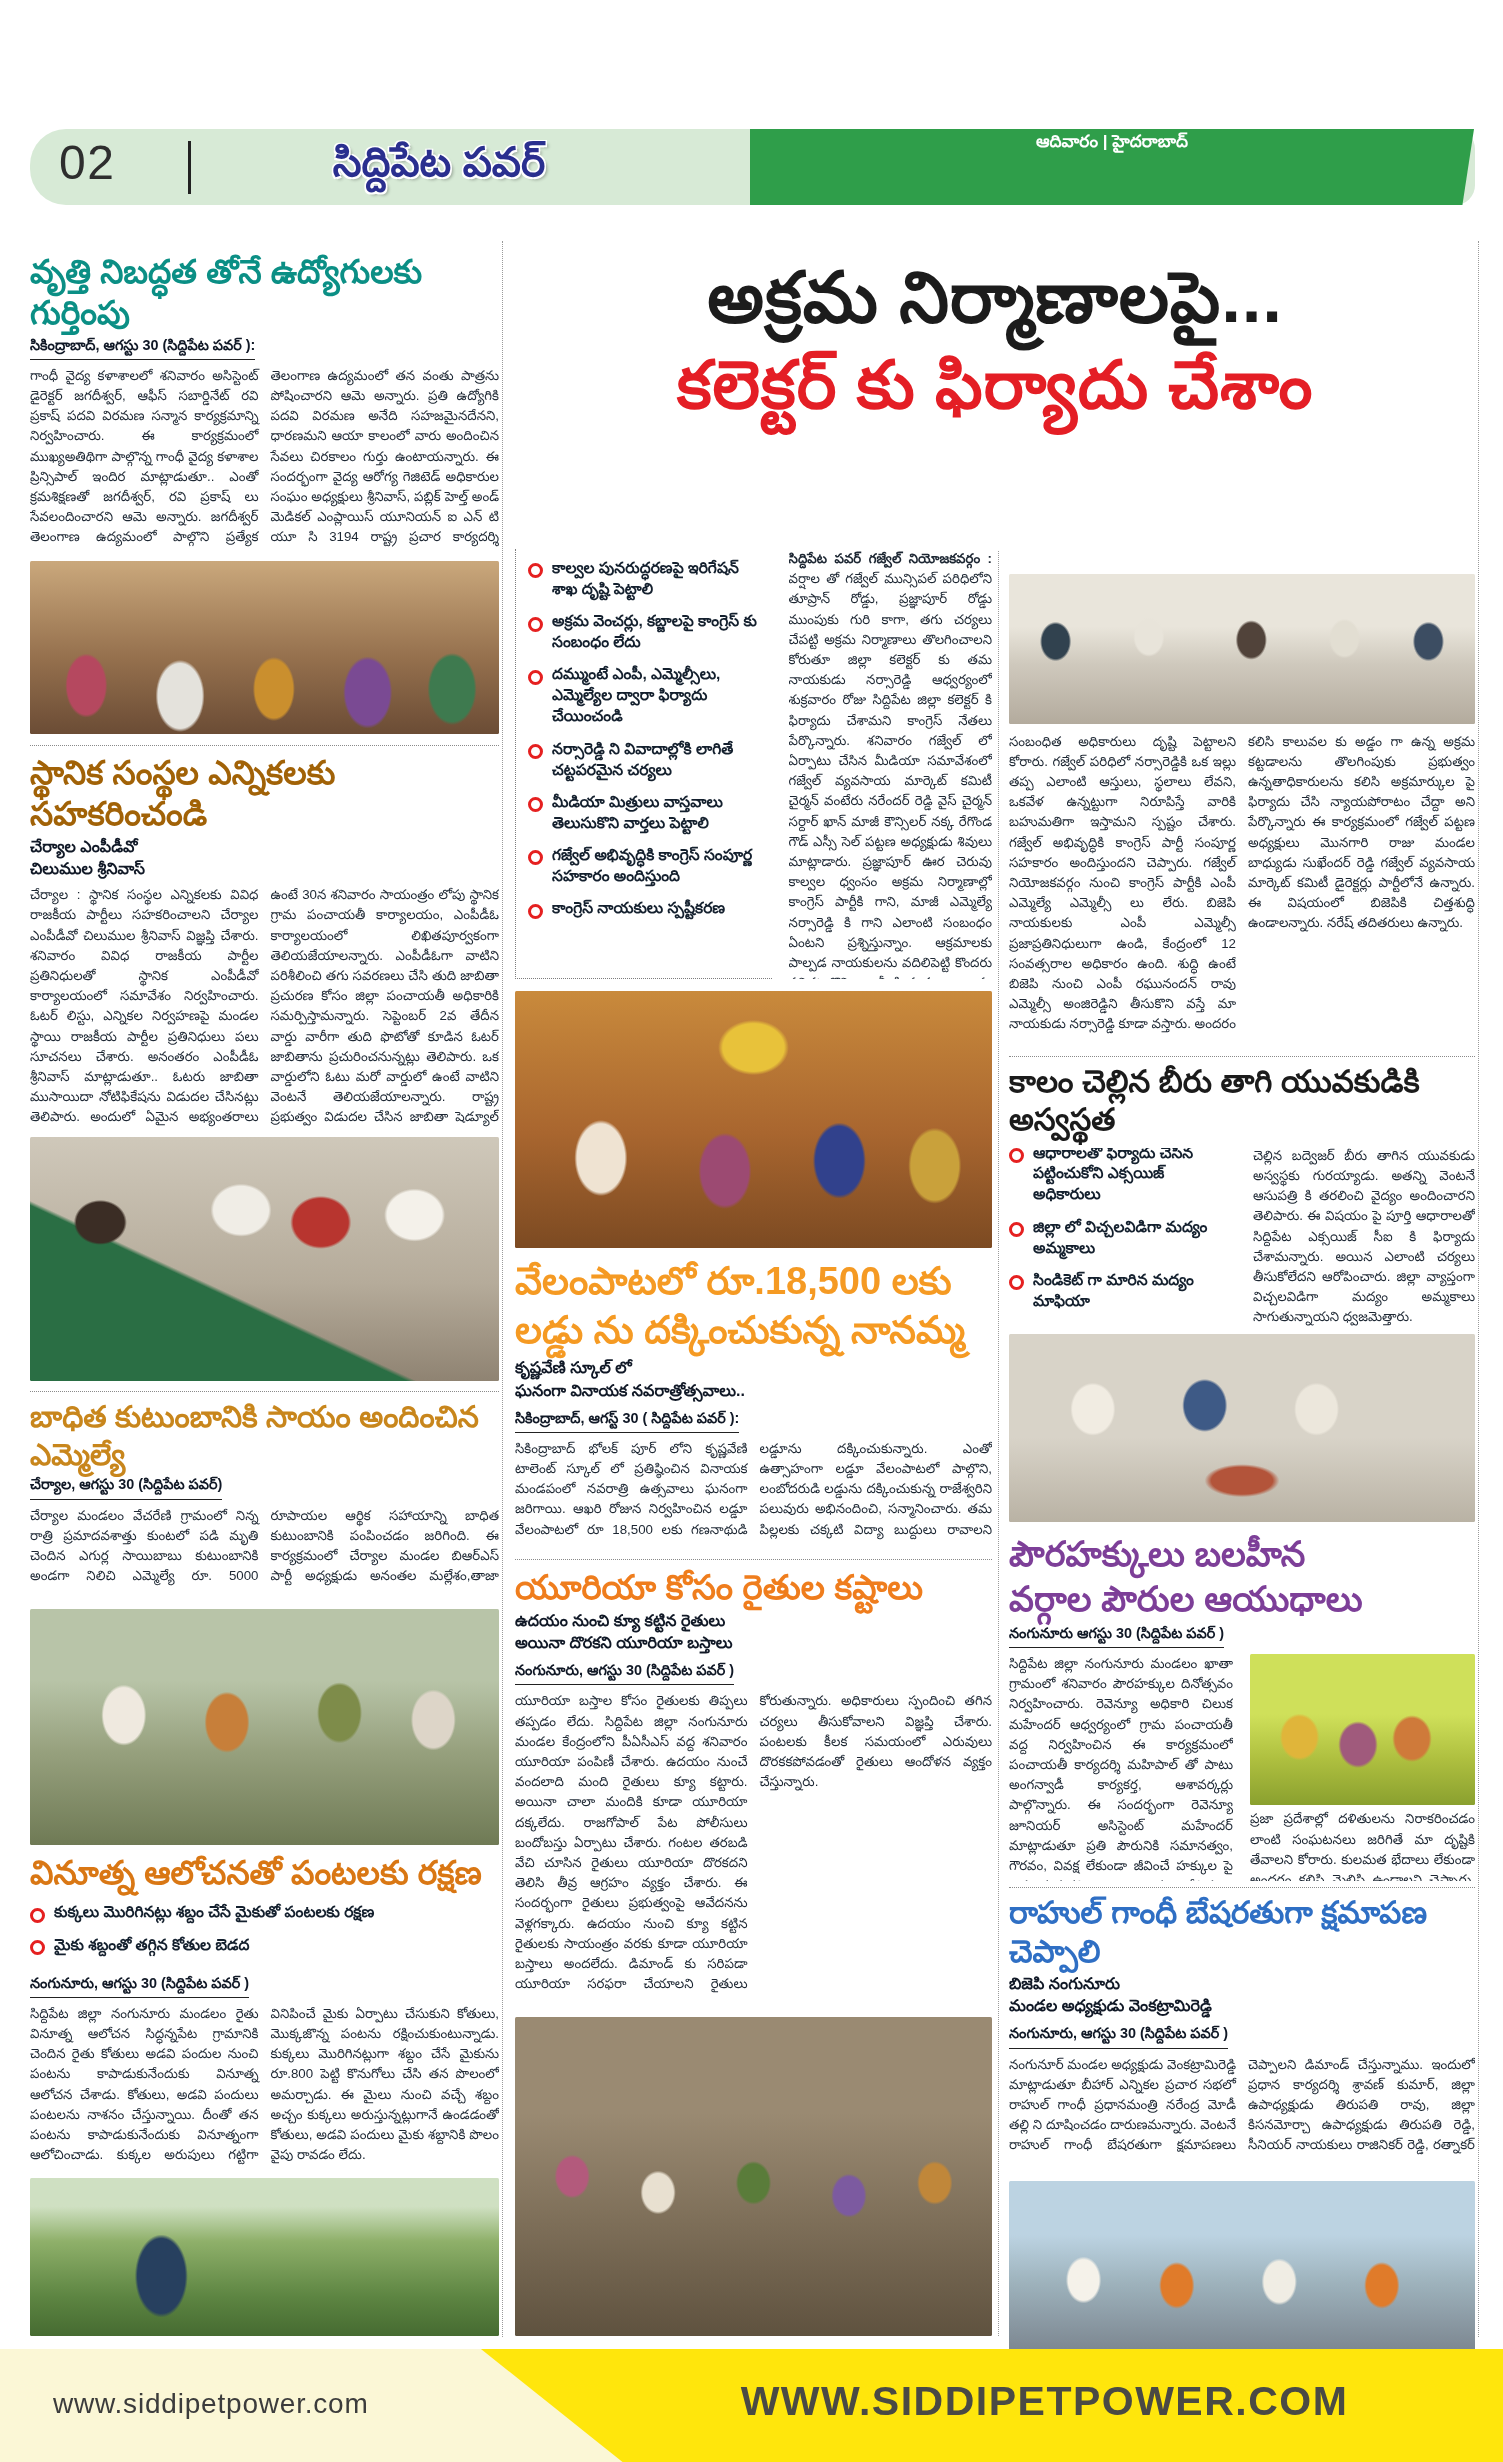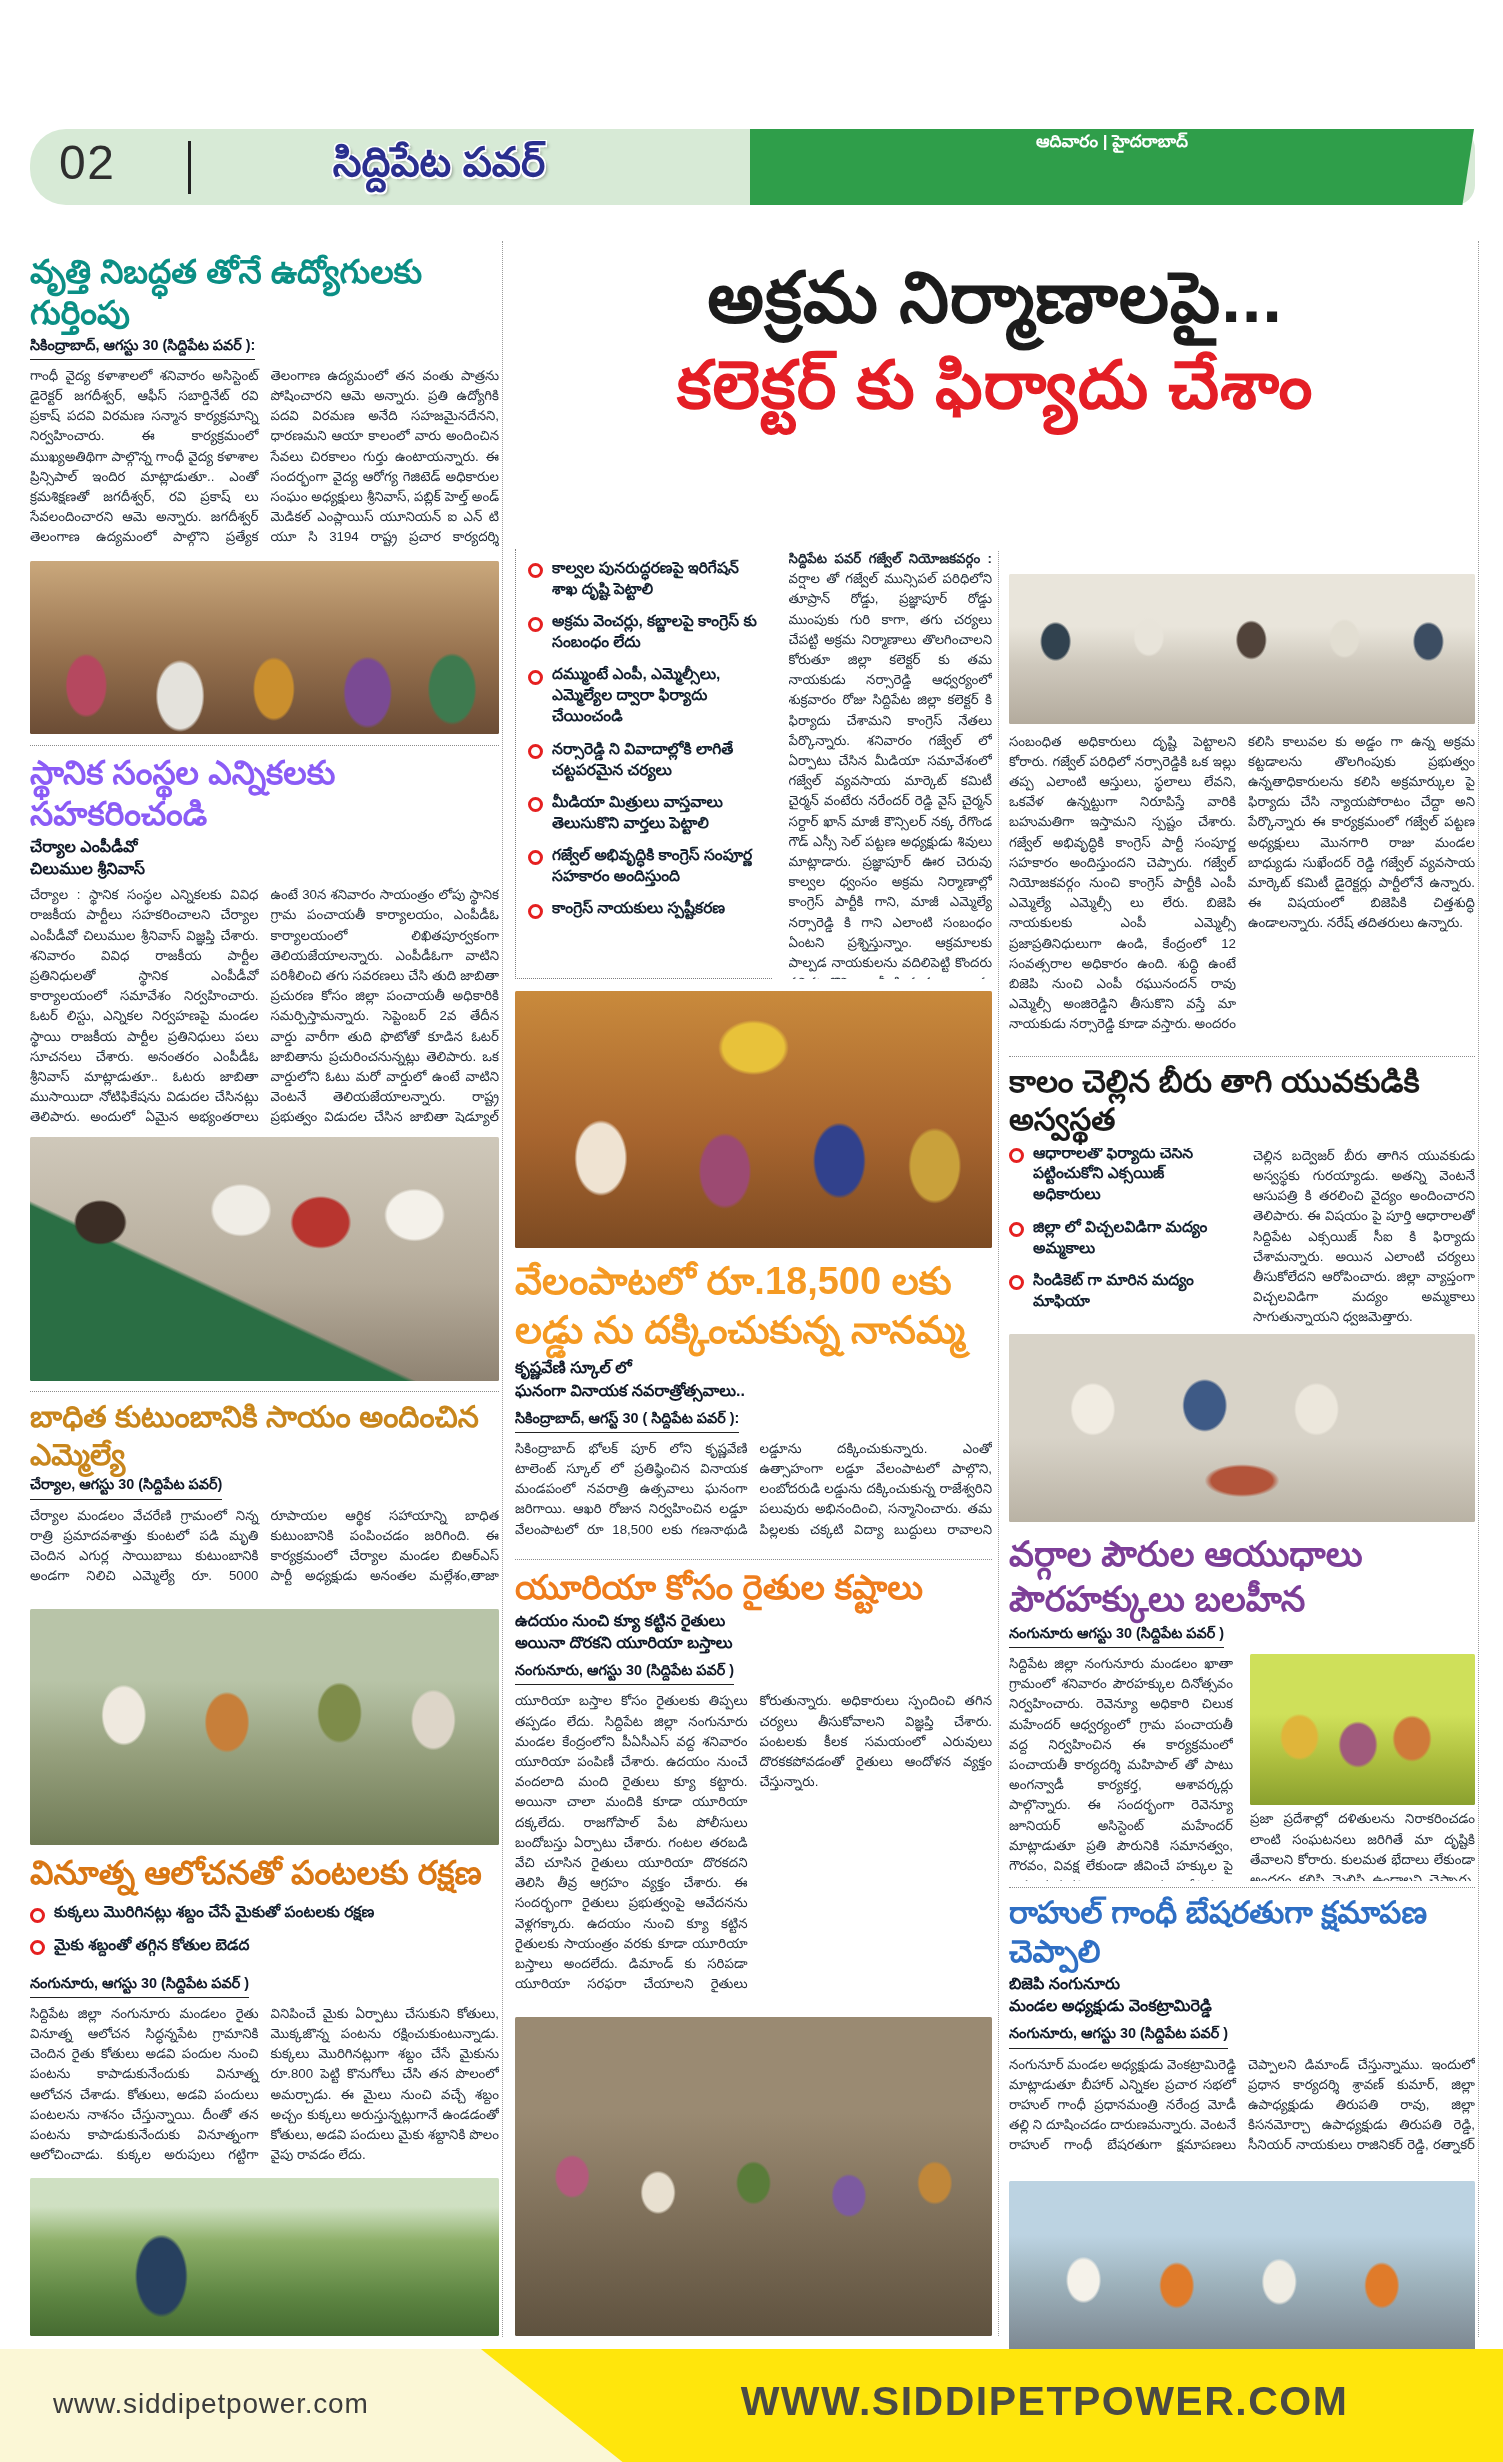--- a/index.html
+++ b/index.html
@@ -23,21 +23,21 @@
   .col{position:absolute;display:flex;flex-direction:column;overflow:hidden;}
   #col-left{left:30px;top:251px;width:469px;height:2085px;}
   #col-mid{left:515px;top:549px;width:477px;height:1787px;}
   #col-right{left:1009px;top:574px;width:466px;height:1787px;}
   .vdiv{position:absolute;width:0;border-left:1.5px dotted #9a9a9a;}
   .hdiv{border-top:1.5px dotted #8a8a8a;margin:6px 0;flex:none;}
 
   
   .hl{font-weight:800;line-height:1.25;flex:none;}
   .hl-a1{color:#0b8f85;font-size:33px;}
-  .hl-a2{color:#8b5cf6;font-size:33px;}
+  .hl-a2{color:#a16207;font-size:33px;}
   .hl-a3{color:#c8861c;font-size:30px;}
   .hl-a4{color:#d97714;font-size:33px;}
   .hl-a5{color:#f59a23;font-size:38px;line-height:1.3;}
   .hl-a6{color:#ef7d1d;font-size:34px;}
   .hl-a7{color:#1b1b1b;font-size:31px;}
   .hl-a8{color:#7d3f98;font-size:35px;line-height:1.3;}
   .hl-a9{color:#2f6fc4;font-size:31px;}
   .mainhead{position:absolute;left:515px;top:259px;width:960px;text-align:center;}
   .mh1{font-size:71px;font-weight:800;color:#1c1c1c;line-height:1.1;letter-spacing:0.8px;}
   .mh2{font-size:67px;font-weight:800;color:#e41e25;line-height:1.1;margin-top:10.6px;letter-spacing:0.8px;}
@@ -265,22 +265,22 @@
         <li>
             <span class="ring"></span>
             <span>సిండికెట్ గా మారిన మద్యం మాఫియా</span>
           </li>
 
       </ul>
       <div class="bt" style="flex:1;overflow:hidden;">సిటిజెన్ రైట్స్ కౌన్సిల్ చైర్మన్ గుండ శివచంద్రం మాట్లాడుతూ దుబ్బాక పట్టణ పరిధిలో ఉన్న రేణుక ఎల్లమ్మ వైన్స్ లో కాలం చెల్లిన బద్వెజర్ బీరు తాగిన యువకుడు అస్వస్థకు గురయ్యాడు. అతన్ని వెంటనే ఆసుపత్రి కి తరలించి వైద్యం అందించారని తెలిపారు. ఈ విషయం పై పూర్తి ఆధారాలతో సిద్దిపేట ఎక్సయిజ్ సీఐ కి ఫిర్యాదు చేశామన్నారు. అయిన ఎలాంటి చర్యలు తీసుకోలేదని ఆరోపించారు. జిల్లా వ్యాప్తంగా విచ్చలవిడిగా మద్యం అమ్మకాలు సాగుతున్నాయని ధ్వజమెత్తారు.</div>
     </div>
     <div class="ph ph-h" style="height:188px;margin:6px 0 9px 0;"></div>
     <div class="hl hl-a8">
+      <div>పౌరహక్కులు బలహీన</div>
       <div>వర్గాల పౌరుల ఆయుధాలు</div>
-      <div>పౌరహక్కులు బలహీన</div>
     </div>
     <div class="dl"><span>నంగునూరు ఆగస్టు 30 (సిద్దిపేట పవర్ )</span></div>
     <div class="row" style="height:227px;">
       <div class="bt" style="width:224px;flex:none;overflow:hidden;">సిద్దిపేట జిల్లా నంగునూరు మండలం ఖాతా గ్రామంలో శనివారం పౌరహక్కుల దినోత్సవం నిర్వహించారు. రెవెన్యూ అధికారి చిలుక మహేందర్ ఆధ్వర్యంలో గ్రామ పంచాయతీ వద్ద నిర్వహించిన ఈ కార్యక్రమంలో పంచాయతీ కార్యదర్శి మహిపాల్ తో పాటు అంగన్వాడీ కార్యకర్త, ఆశావర్కర్లు పాల్గొన్నారు. ఈ సందర్భంగా రెవెన్యూ జూనియర్ అసిస్టెంట్ మహేందర్ మాట్లాడుతూ ప్రతి పౌరునికి సమానత్వం, గౌరవం, వివక్ష లేకుండా జీవించే హక్కుల పై అవగాహన కలిగి ఉండాలన్నారు. అదేవిధంగా బలహీన వర్గాల వారికి రక్షణ చట్టాల గురించి తెలిసి ఉండాలన్నారు. గ్రామంలో దేవాలయాలు, దుకాణాలు, బోరుబావులు, పాఠశాలల వంటి</div>
       <div style="flex:1;display:flex;flex-direction:column;overflow:hidden;">
         <div class="ph ph-i" style="height:151px;"></div>
         <div class="bt" style="margin-top:4.5px;overflow:hidden;">ప్రజా ప్రదేశాల్లో దళితులను నిరాకరించడం లాంటి సంఘటనలు జరిగితే మా దృష్టికి తేవాలని కోరారు. కులమత భేదాలు లేకుండా అందరం కలిసి మెలిసి ఉండాలని చెప్పారు. ఈ కార్యక్రమంలో గ్రామస్తులు పాల్గొన్నారు.</div>
       </div>
     </div>
     <div class="hdiv"></div>

